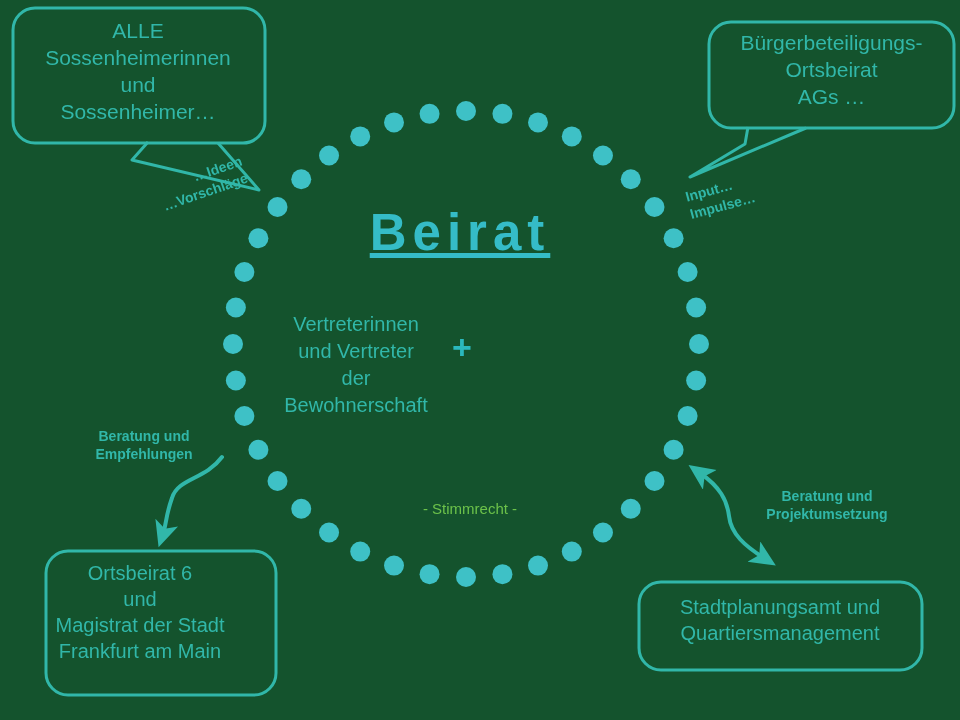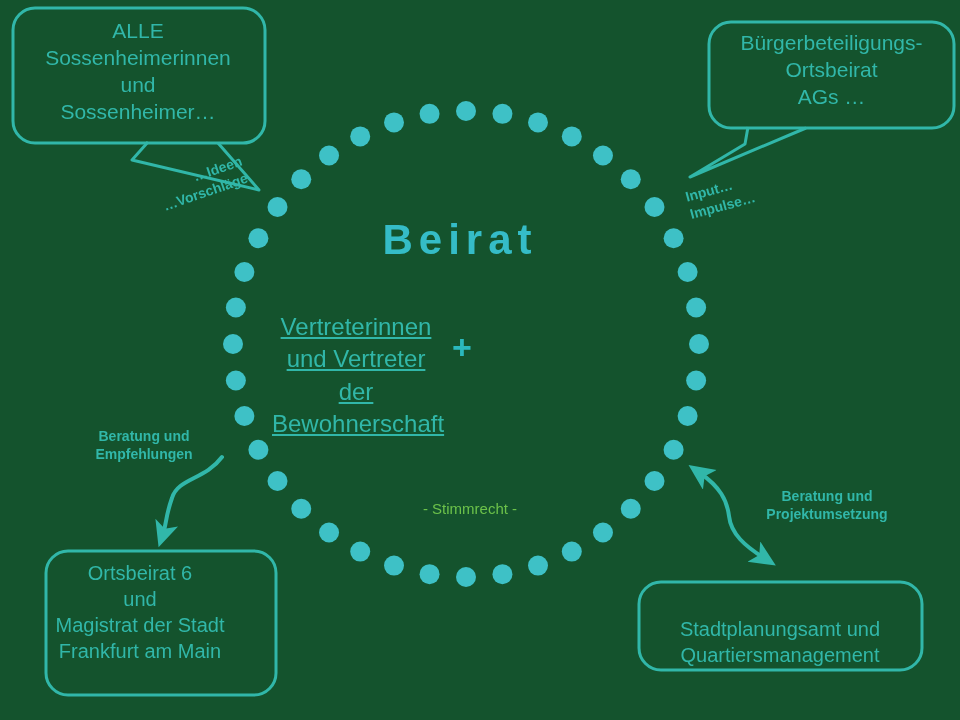--- a/index.html
+++ b/index.html
@@ -40,36 +40,36 @@
   }
   #bubble-tl-text { left: 18px;  top: 18px;  width: 240px; }
   #bubble-tr-text { left: 714px; top: 30px;  width: 235px; }
 
   
   .box-text {
     font-size: 20px;
     line-height: 1.30;
   }
   #box-bl-text { left: 48px;  top: 560px; width: 184px; }
-  #box-br-text { left: 646px; top: 616px; width: 268px; }
+  #box-br-text { left: 646px; top: 594px; width: 268px; }
 
   
   #title-beirat {
     left: 310px;
-    top: 214px;
+    top: 202px;
     width: 300px;
-    font-size: 42px;
+    font-size: 51px;
     font-weight: bold;
     letter-spacing: 6px;
     color: #35bcc7;
+    text-decoration: underline;
   }
   .col {
-    font-size: 24px;
+    font-size: 20px;
     line-height: 1.35;
-    text-decoration: underline;
   }
   #col-left  { left: 272px; top: 311px; width: 168px; }
   #col-right { left: 494px; top: 311px; width: 166px; }
   #plus-sign {
     left: 442px;
     top: 327px;
     width: 40px;
     font-size: 34px;
     font-weight: bold;
     color: #2bb8bd;

